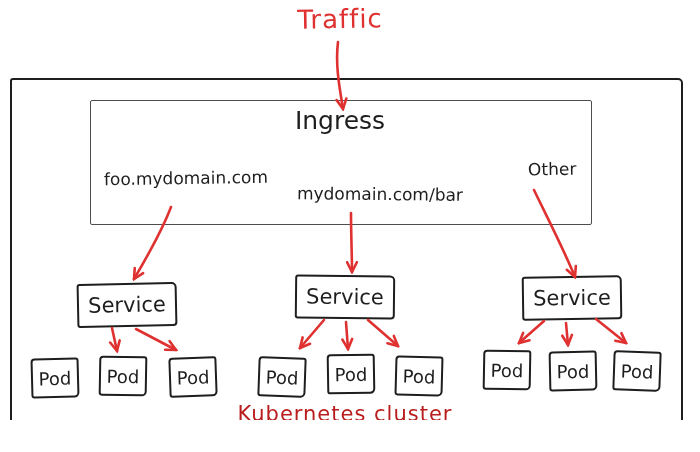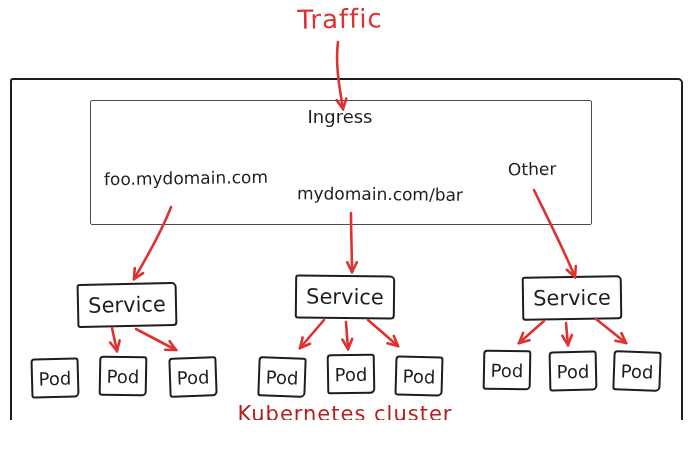--- a/index.html
+++ b/index.html
@@ -37,32 +37,32 @@
   .ingress-box {
     left: 90px; top: 100px;
     width: 500px; height: 123px;
     border: 1.6px solid #4d4d4d;
     border-radius: 2px;
     background: #ffffff;
   }
   .ingress-title {
     left: 90px; top: 106px; width: 500px;
     text-align: center;
-    font-size: 18px;
+    font-size: 25px;
     color: #1e1e1e;
   }
 
   .rule {
     font-size: 17px;
     color: #1e1e1e;
     white-space: nowrap;
   }
   .rule-foo   { left: 104px; top: 168px; transform: rotate(-0.8deg); }
   .rule-bar   { left: 297px; top: 184px; transform: rotate(0.6deg); }
-  .rule-other { left: 508px; top: 159px; transform: rotate(-1deg); }
+  .rule-other { left: 528px; top: 159px; transform: rotate(-1deg); }
 
   .service-box {
     width: 96px; height: 40px;
     border: 2px solid #1e1e1e;
     border-radius: 3px 5px 4px 3px;
     background: #ffffff;
     display: flex; align-items: center; justify-content: center;
     font-size: 21px;
   }
   .service-1 { left: 77px;  top: 283px; transform: rotate(-1.2deg); }

